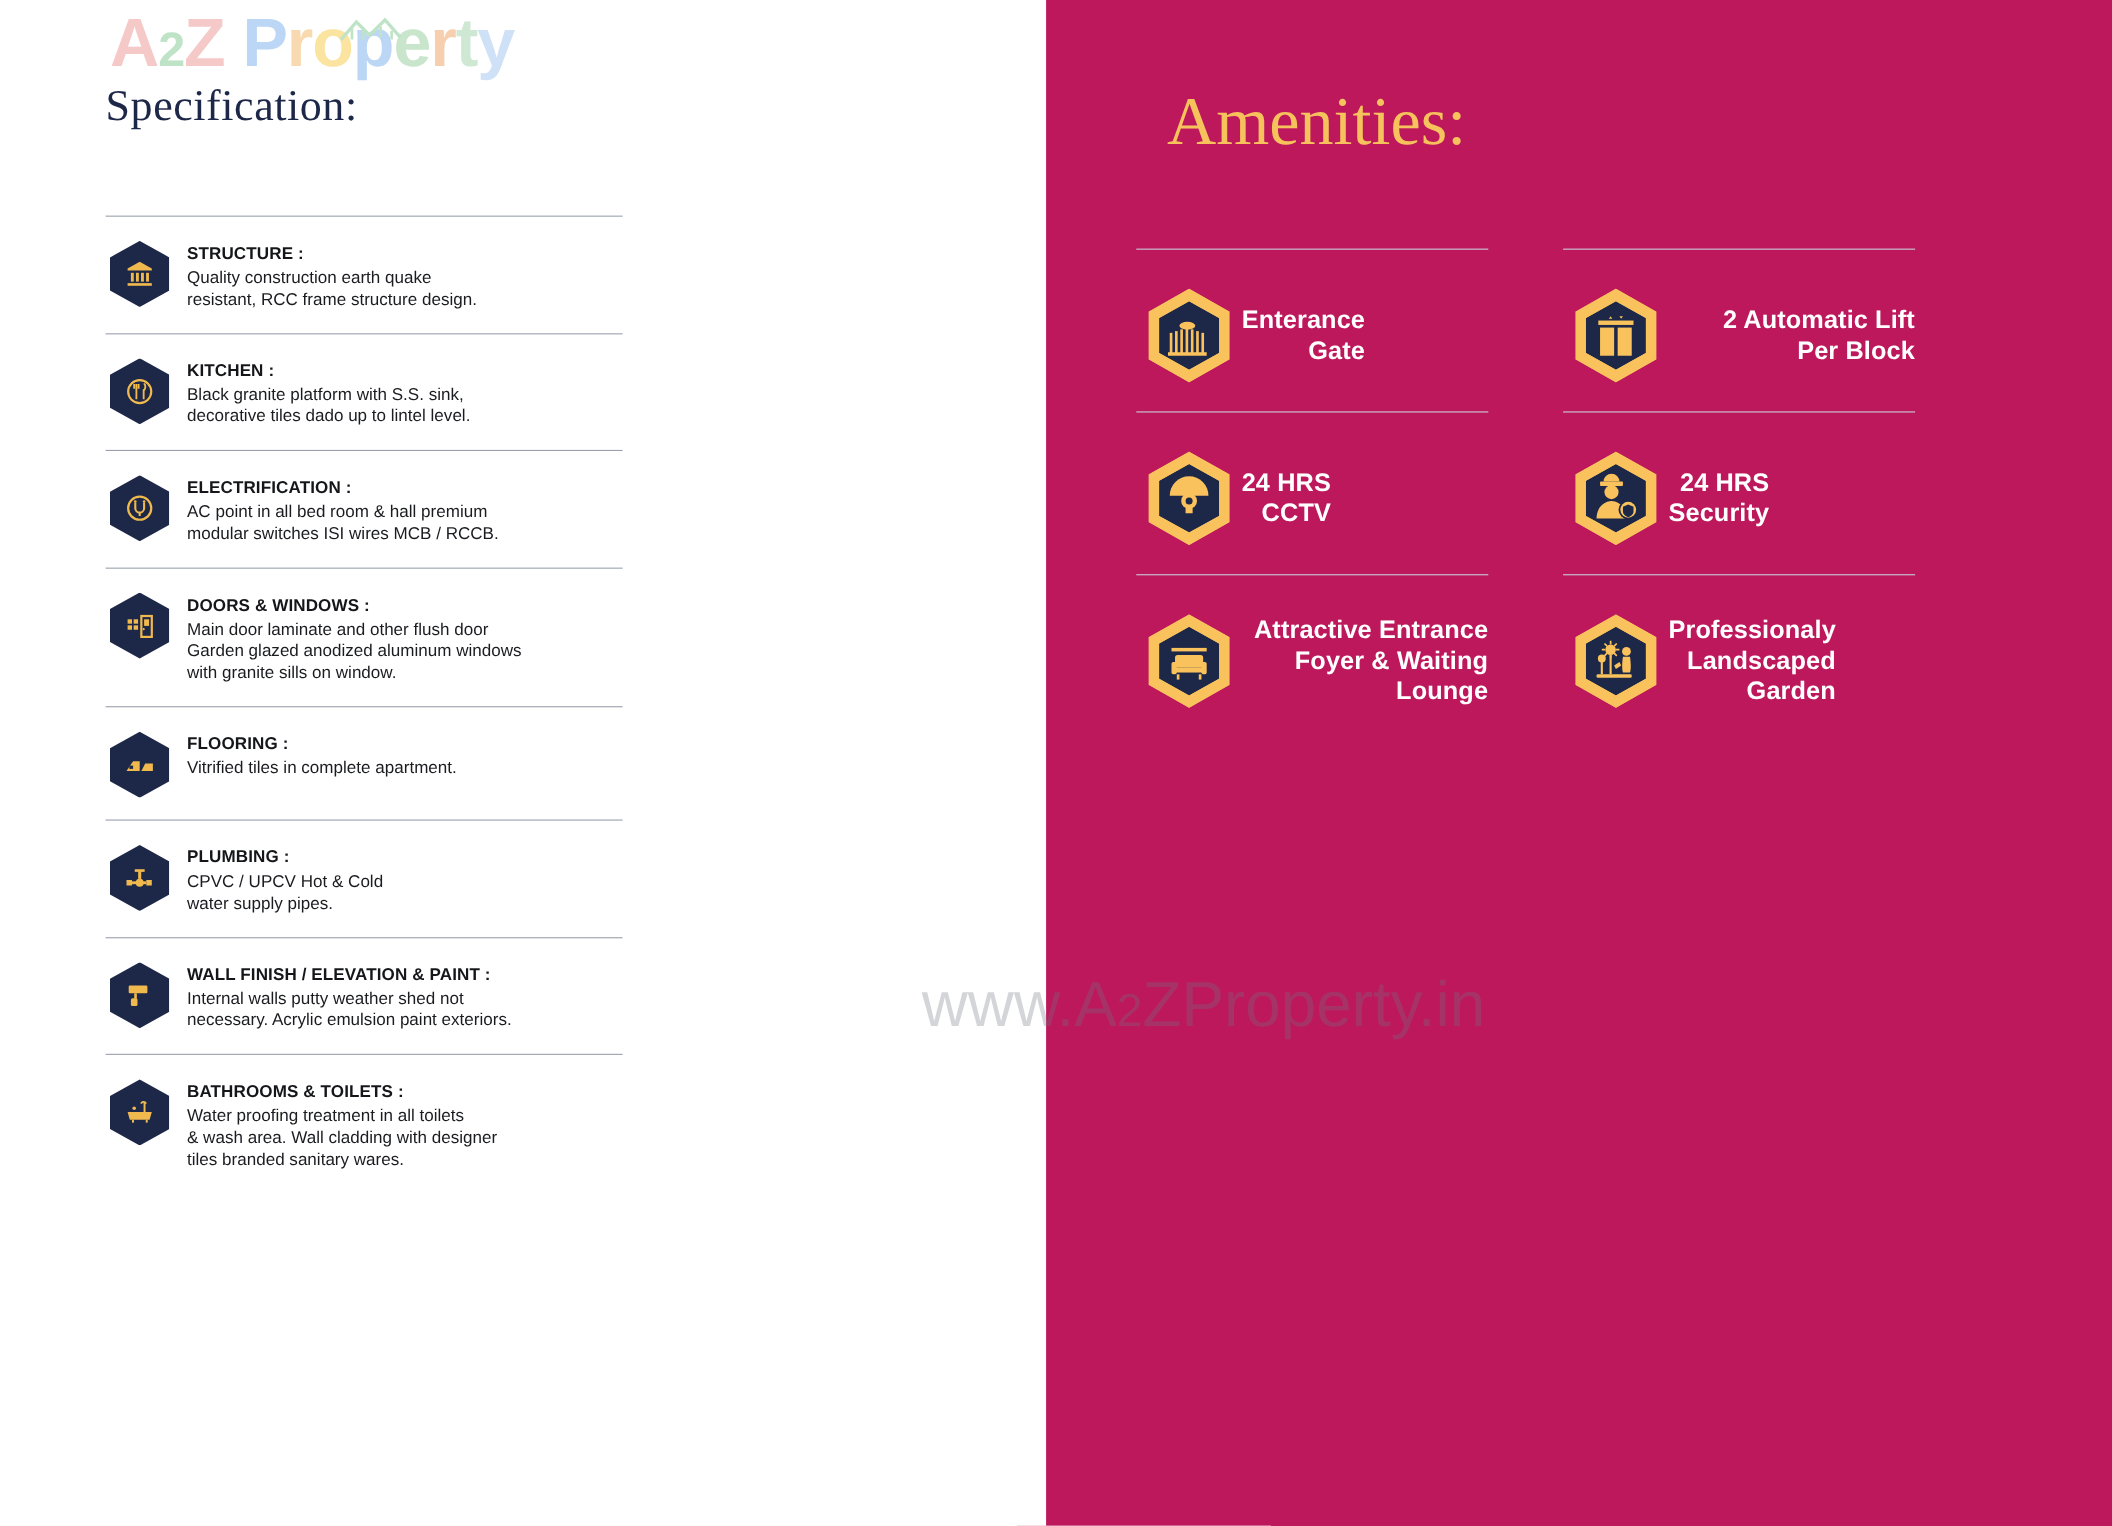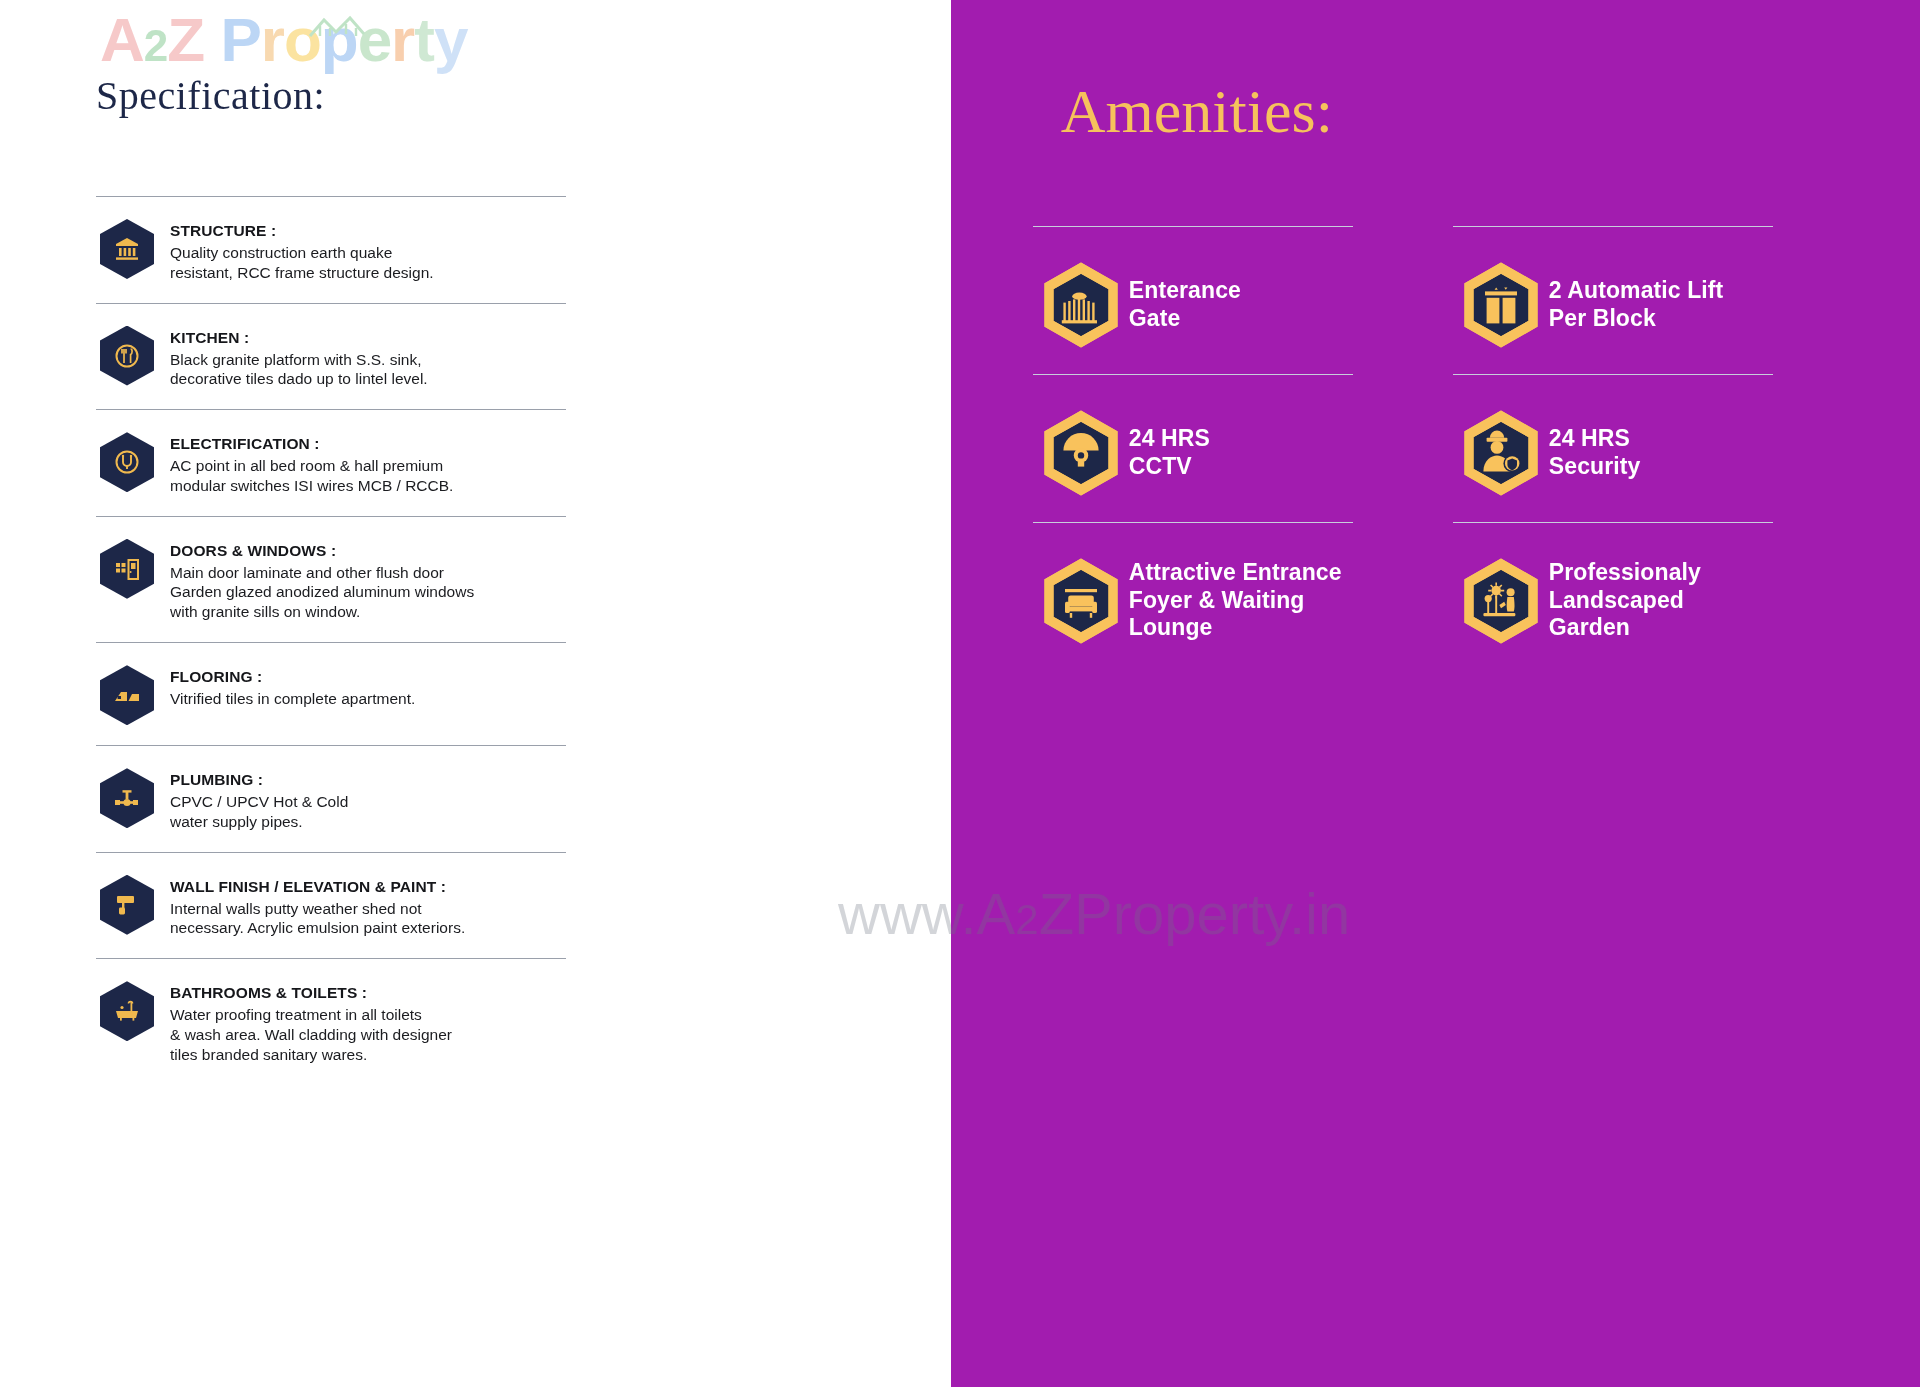--- a/index.html
+++ b/index.html
@@ -55,31 +55,31 @@
   .hex-dark svg { width:28px; height:28px; }
   .spec-text { padding-top:2px; }
   .spec-head {
     font-size:15.5px; font-weight:bold; color:#15161a; letter-spacing:0.1px;
     line-height:1.35; margin-bottom:1px;
   }
   .spec-desc { font-size:15.5px; color:#1b1c20; line-height:1.28; }
 
   
   .right-panel {
-    width:1158px; height:100%; background:#a21caf; position:relative;
+    width:1158px; height:100%; background:#be185d; position:relative;
   }
   .amen-title {
     position:absolute; left:110px; top:76px;
     font-family:"Liberation Serif", serif;
     font-size:62px; color:#f6c25c; font-weight:400;
   }
   .amen-grid {
     position:absolute; left:82px; top:226px;
     width:800px;
-    display:grid; grid-template-columns:320px 320px; column-gap:100px;
+    display:grid; grid-template-columns:320px 320px; column-gap:68px;text-align:right;
   }
   .amen-cell { position:relative; }
   .amen-item {
     border-top:1.2px solid #c8cddb;
     min-height:148px; padding:26px 0 18px 0;
     display:flex; align-items:center;
   }
   .amen-item.empty { border-top:none; }
   .hex-gold-wrap { width:96px; min-width:96px; display:flex; align-items:center; justify-content:center; }
   .hex-gold {

